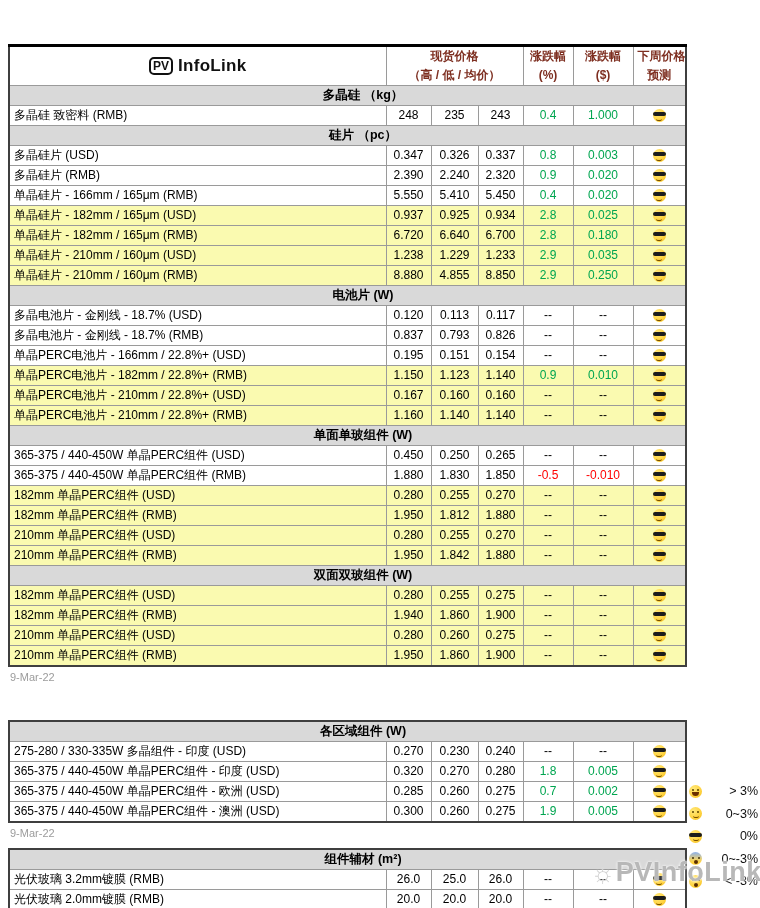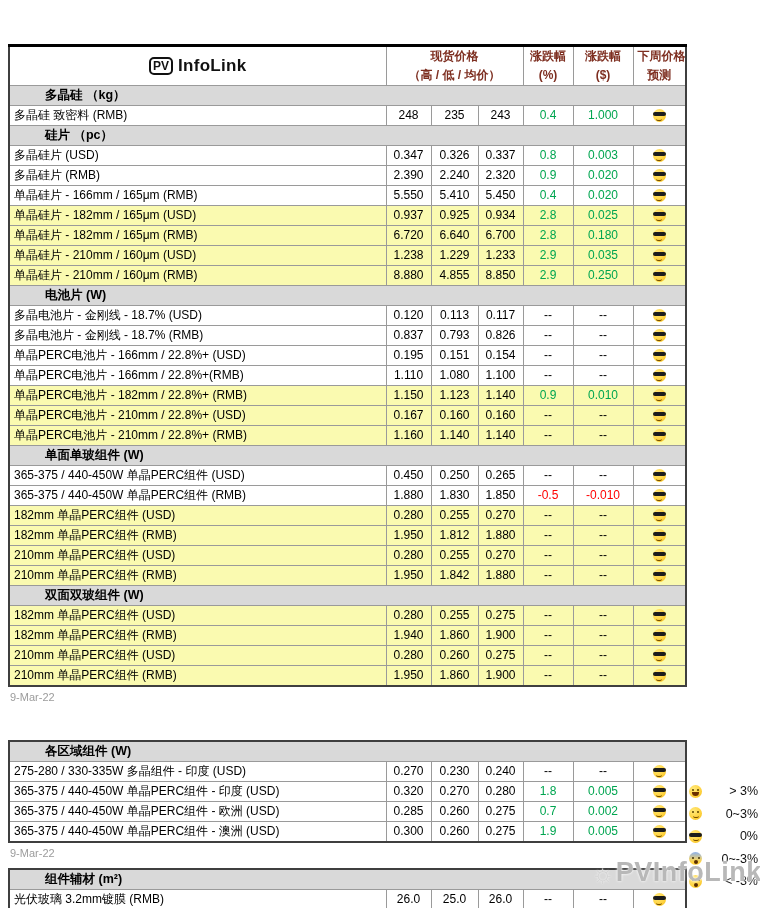--- a/index.html
+++ b/index.html
@@ -11,21 +11,21 @@
        padding:0 4px;white-space:nowrap;overflow:hidden;background:#fff;}
   
   thead td{background:#FFCF00;border:2px solid #000;color:#7E2F21;font-weight:bold;
        text-align:center;font-size:12.5px;height:40px;line-height:17px;}
   #table-0{border-top:3px solid #000;}
   .logo-box{display:inline-flex;align-items:center;gap:5px;color:#111;}
   .logo-pv{border:2px solid #111;border-radius:5px;font-weight:bold;font-size:12px;line-height:14px;
        padding:0 2px;color:#111;}
   .logo-name{font-weight:bold;font-size:17px;letter-spacing:.3px;color:#111;}
   
-  tr.sec td{background:#D9D9D9;color:#000;font-weight:bold;text-align:left;font-size:12.5px;padding-left:35px;}
+  tr.sec td{background:#D9D9D9;color:#000;font-weight:bold;text-align:center;font-size:12.5px;padding-left:35px;}
   
   td.lbl{text-align:left;padding-left:6px;}
   td.num{text-align:center;}
   tr.hl td{background:#FAFAB0;}
   .chg-up{color:#00A550;}
   .chg-down{color:#FF0000;}
   td.fc{text-align:center;}
   .date-note{font-size:11px;color:#9C9C9C;margin:3px 0 3px 2px;height:14px;line-height:14px;}
   #table-2{margin-top:8px;}
   
@@ -206,29 +206,20 @@
         </tr>
         <tr class="">
           <td class="lbl">单晶PERC电池片 - 166mm / 22.8%+ (USD)</td>
           <td class="num">0.195</td>
           <td class="num">0.151</td>
           <td class="num">0.154</td>
           <td class="num">--</td>
           <td class="num">--</td>
           <td class="fc"><span class="face cool"></span></td>
         </tr>
-        <tr class="">
-          <td class="lbl">单晶PERC电池片 - 166mm / 22.8%+(RMB)</td>
-          <td class="num">1.110</td>
-          <td class="num">1.080</td>
-          <td class="num">1.100</td>
-          <td class="num">--</td>
-          <td class="num">--</td>
-          <td class="fc"><span class="face cool"></span></td>
-        </tr>
         <tr class="hl">
           <td class="lbl">单晶PERC电池片 - 182mm / 22.8%+ (RMB)</td>
           <td class="num">1.150</td>
           <td class="num">1.123</td>
           <td class="num">1.140</td>
           <td class="num chg-up">0.9</td>
           <td class="num chg-up">0.010</td>
           <td class="fc"><span class="face cool"></span></td>
         </tr>
         <tr class="hl">

